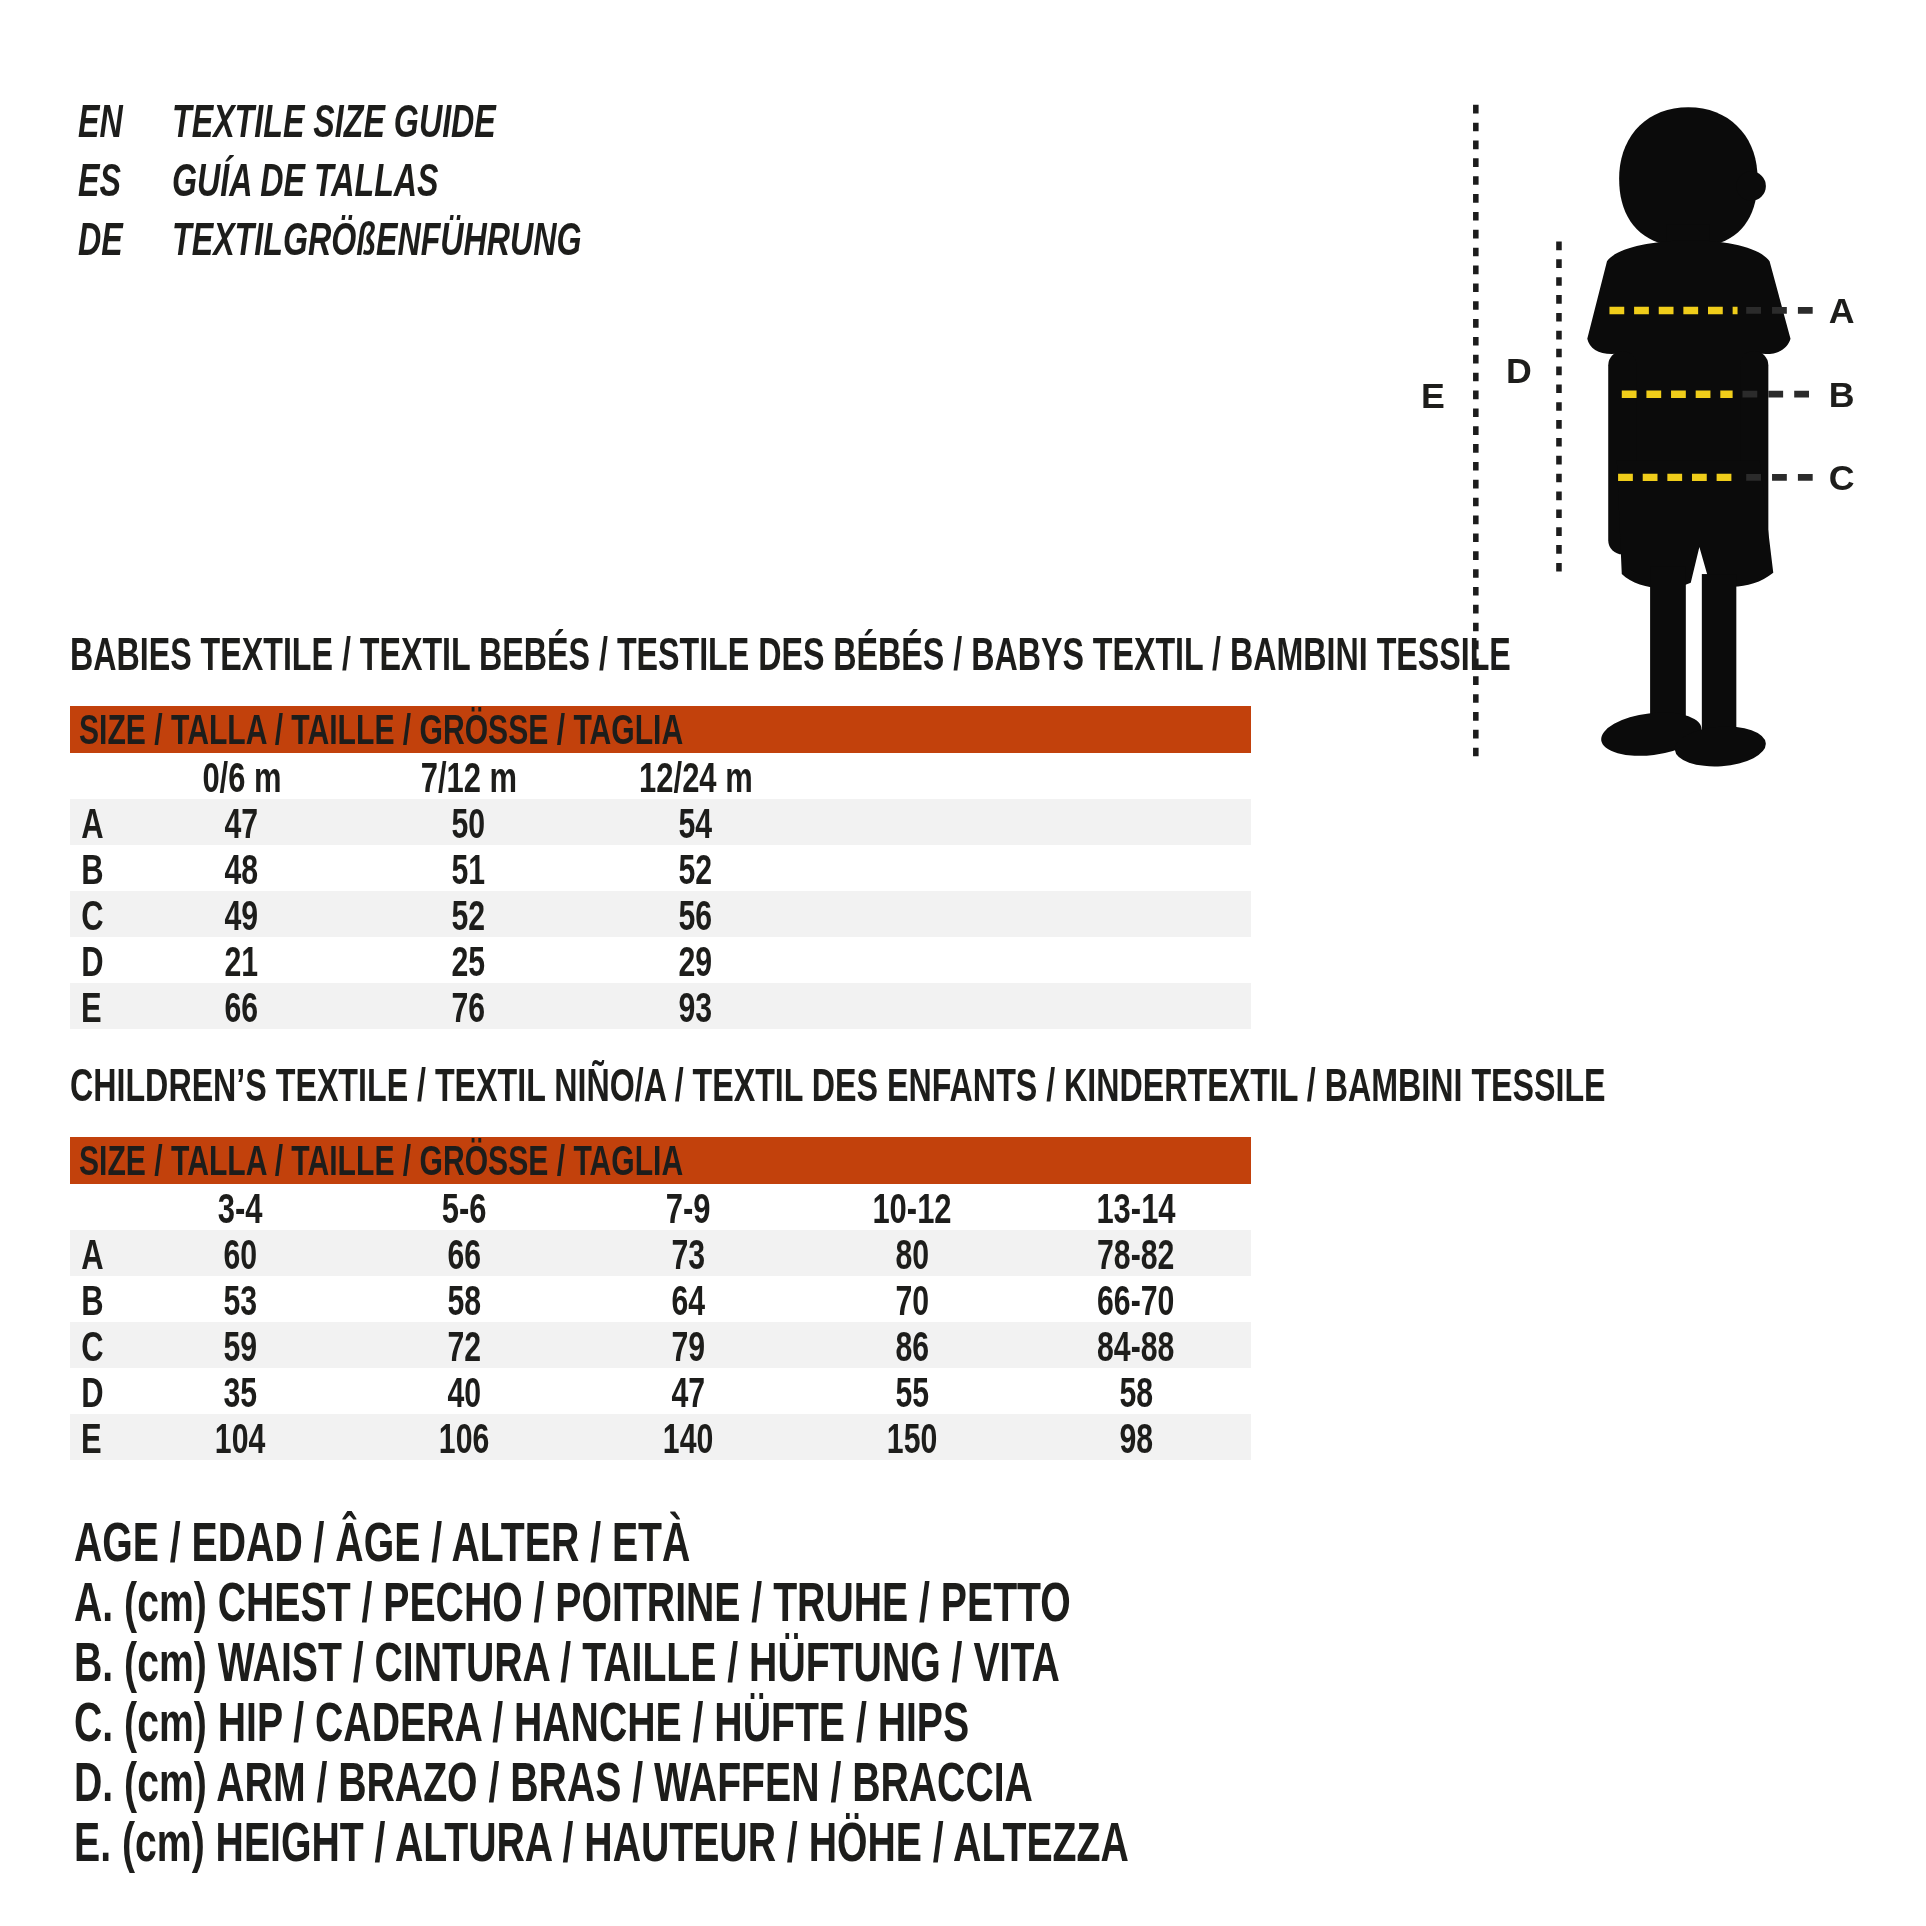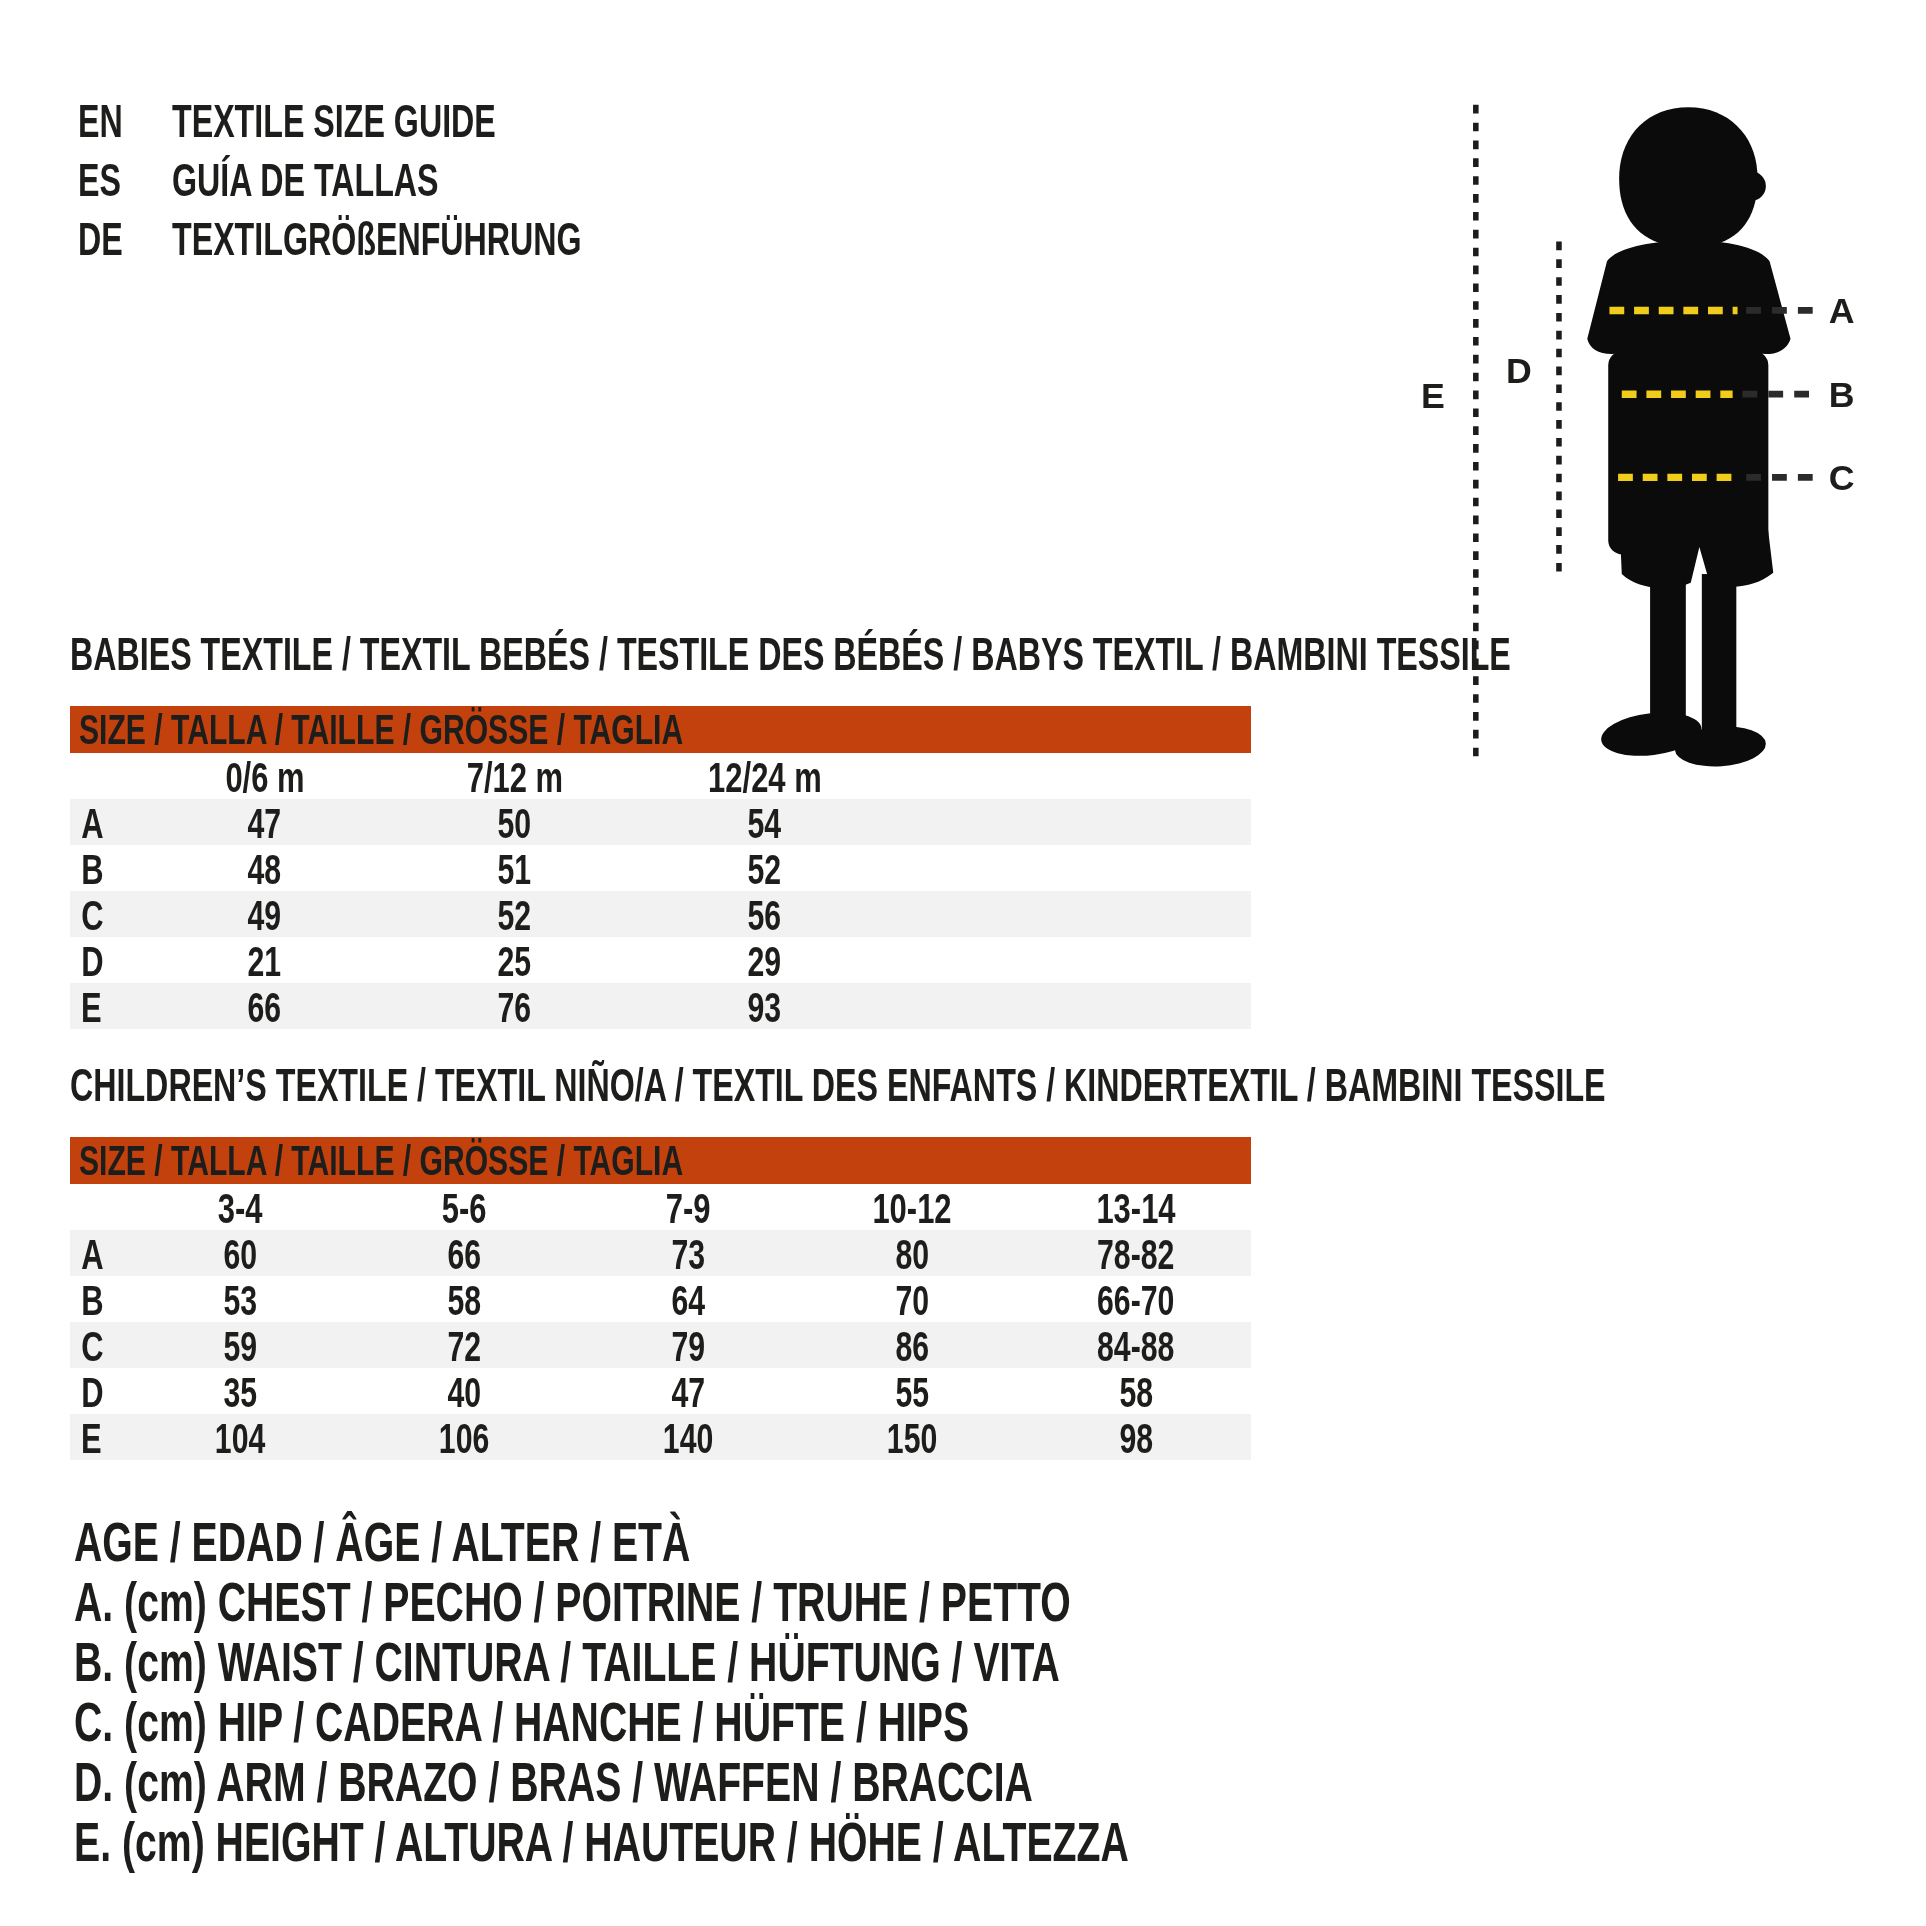--- a/index.html
+++ b/index.html
@@ -11,38 +11,38 @@
     color:#1d1d1b;
   }
   .page { position:relative; width:1926px; height:1926px; overflow:hidden; background:#fff; }
 
   
   .cz  { display:inline-block; transform:scaleX(0.70); transform-origin:0 50%; white-space:nowrap; }
   .czc { display:inline-block; transform:scaleX(0.72); transform-origin:50% 50%; white-space:nowrap; }
 
   
   .langs { position:absolute; left:78px; top:91px; }
-  .lang-row { display:flex; align-items:center; height:59px; font-size:46px; }
+  .lang-row { display:flex; align-items:center; height:59px; font-size:46px;font-style:italic; }
   .lang-code { flex:0 0 94px; }
 
   
   .sec-title { position:absolute; left:70px; font-size:46px; line-height:49px; }
   #babies-title { top:630px; }
   #children-title { top:1061px; }
 
   
   .size-table { position:absolute; left:70px; width:1181px; }
   #babies-table { top:706px; }
   #children-table { top:1137px; }
   .bar {
     height:47px; background:#c2410c;
     display:flex; align-items:center;
     padding-left:8.6px; font-size:43px;
   }
-  .grid-b { display:grid; grid-template-columns:58px 227px 227px 227px 1fr; align-items:center;gap:23px; }
+  .grid-b { display:grid; grid-template-columns:58px 227px 227px 227px 1fr; align-items:center; }
   .grid-c { display:grid; grid-template-columns:58px 224px 224px 224px 224px 224px 1fr; align-items:center; }
   .colhdr-row { height:46px; font-size:43px; }
   .trow { height:46px; font-size:42px; }
   .stripe { background:#f2f2f2; }
   .cell { text-align:center; }
   .cell.lbl { text-align:left; padding-left:7.4px; font-size:43px; }
 
   
   .legend { position:absolute; left:74px; top:1511px; }
   .legend-line { height:60px; display:flex; align-items:center; font-size:56px; }

